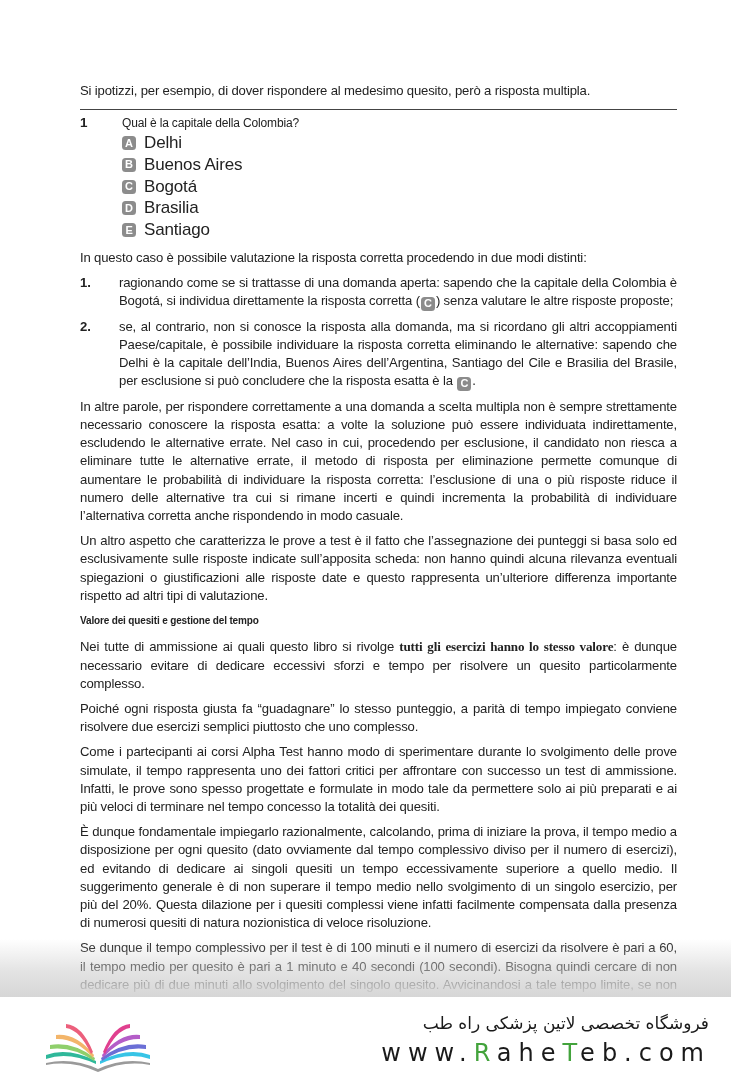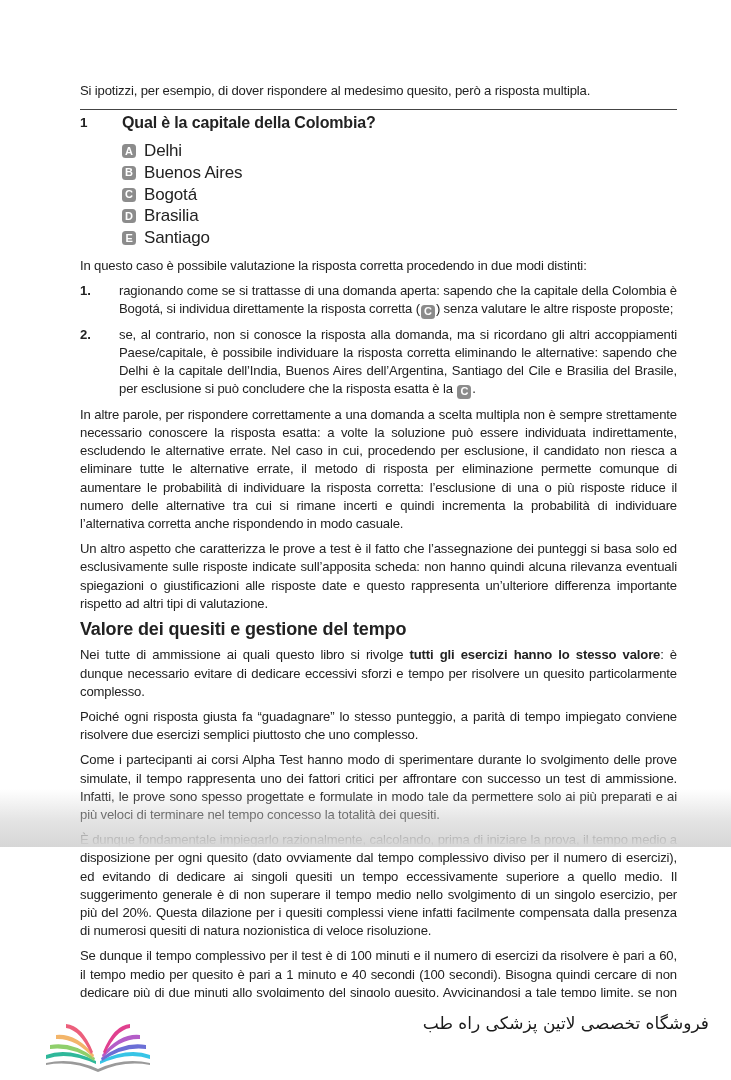--- a/index.html
+++ b/index.html
@@ -1,53 +1,53 @@
 <!DOCTYPE html>
 <html><head>
 <meta charset="utf-8">
 <style>
   * { box-sizing: border-box; margin: 0; padding: 0; }
   html, body { width: 731px; height: 1080px; overflow: hidden; background: #ffffff; }
   body { position: relative; font-family: "Liberation Sans", "DejaVu Sans", sans-serif; color: #1f1f1f; }
 
   .page {
-    position: absolute; left: 0; top: 0; width: 731px; height: 847px;
+    position: absolute; left: 0; top: 0; width: 731px; height: 997px;
     background: #ffffff;
   }
   .page::after {
     content: ""; position: absolute; left: 0; right: 0; bottom: 0; height: 58px;
     background: linear-gradient(to bottom, rgba(220,220,220,0) 0%, rgba(205,205,205,0.55) 55%, #d6d6d6 100%);
     pointer-events: none;
   }
   .content {
     position: absolute; left: 80px; top: 82px; width: 597px;
     font-size: 13.1px; line-height: 18.2px; letter-spacing: -0.15px; color: #222;
   }
   .intro { margin-bottom: 9px; }
   .rule { height: 1px; background: #444; margin: 0 0 4px 0; }
 
   .question { display: flex; margin-bottom: 8px; }
   .q-num { width: 42px; font-weight: bold; font-size: 13.5px; }
   .q-body { flex: 1; }
-  .q-text { font-weight: bold; font-size: 16px; margin-bottom: 8px; }
+  .q-text { font-weight: normal; font-size: 12px; margin-bottom: 0; }
   .option { display: flex; align-items: center; height: 21.7px; }
   .badge {
     display: inline-flex; align-items: center; justify-content: center;
     width: 14px; height: 14px; border-radius: 3.5px; background: #8c8c8c;
     color: #fff; font-weight: bold; font-size: 11px; margin-right: 8px; line-height: 1;
   }
   .badge.inline { margin: 0 1px; vertical-align: -2px; }
   .opt-label { font-size: 17px; }
 
   p { margin-bottom: 7px; text-align: justify; }
   .list-item { display: flex; margin-bottom: 7px; }
   .list-num { width: 20px; font-weight: bold; flex-shrink: 0; }
   .list-text { flex: 1; text-align: justify; margin-left: 19px; }
-  h3 { font-size: 18px; font-weight: bold; margin: 1px 0 8px 0; }
-  b { font-weight: bold; }
+  h3 { font-size: 10px; font-weight: bold; margin: 1px 0 8px 0; }
+  b { font-weight: bold; font-family: Liberation Serif, serif; }
 
   .footer {
     position: absolute; left: 0; top: 997px; width: 731px; height: 83px; background: #ffffff; padding-left: 40px;
   }
   .logo { position: absolute; left: 38px; top: 14px; width: 120px; height: 62px; }
   .footer-fa {
     position: absolute; right: 22px; top: 16px; font-family: "DejaVu Sans", sans-serif;
     font-size: 17px; direction: rtl; color: #1a1a1a; white-space: nowrap;
   }
   .footer-url {
@@ -120,13 +120,14 @@
     <path d="M12 34 Q34 30 57 47 L56 50 Q34 35 12 38 Z" fill="#8fcf6b"></path>
     <path d="M18 24 Q38 22 56 44 L55 47 Q38 27 18 28 Z" fill="#f3b56a"></path>
     <path d="M28 13 Q44 14 55 41 L53 43 Q42 19 28 17 Z" fill="#ec5f7c"></path>
     <path d="M112 44 Q90 36 62 50 L62 53 Q90 40 112 48 Z" fill="#37c4e6"></path>
     <path d="M108 34 Q86 30 63 47 L64 50 Q86 35 108 38 Z" fill="#6b6fd6"></path>
     <path d="M102 24 Q82 22 64 44 L65 47 Q82 27 102 28 Z" fill="#b45dc8"></path>
     <path d="M92 13 Q76 14 65 41 L67 43 Q78 19 92 17 Z" fill="#e0408f"></path>
     <path d="M8 52 Q34 46 60 58 Q86 46 112 52 L112 54 Q86 49 60 61 Q34 49 8 54 Z" fill="#9a9a9a"></path>
   </svg>
   <div class="footer-fa">فروشگاه تخصصی لاتین پزشکی  راه طب</div>
+  <div class="footer-url"><span>www.</span><span class="accent" style="color: rgb(67, 163, 60);">R</span><span>ahe</span><span class="accent" style="color: rgb(67, 163, 60);">T</span><span>eb.com</span></div>
 </div>
 
 </body></html>

